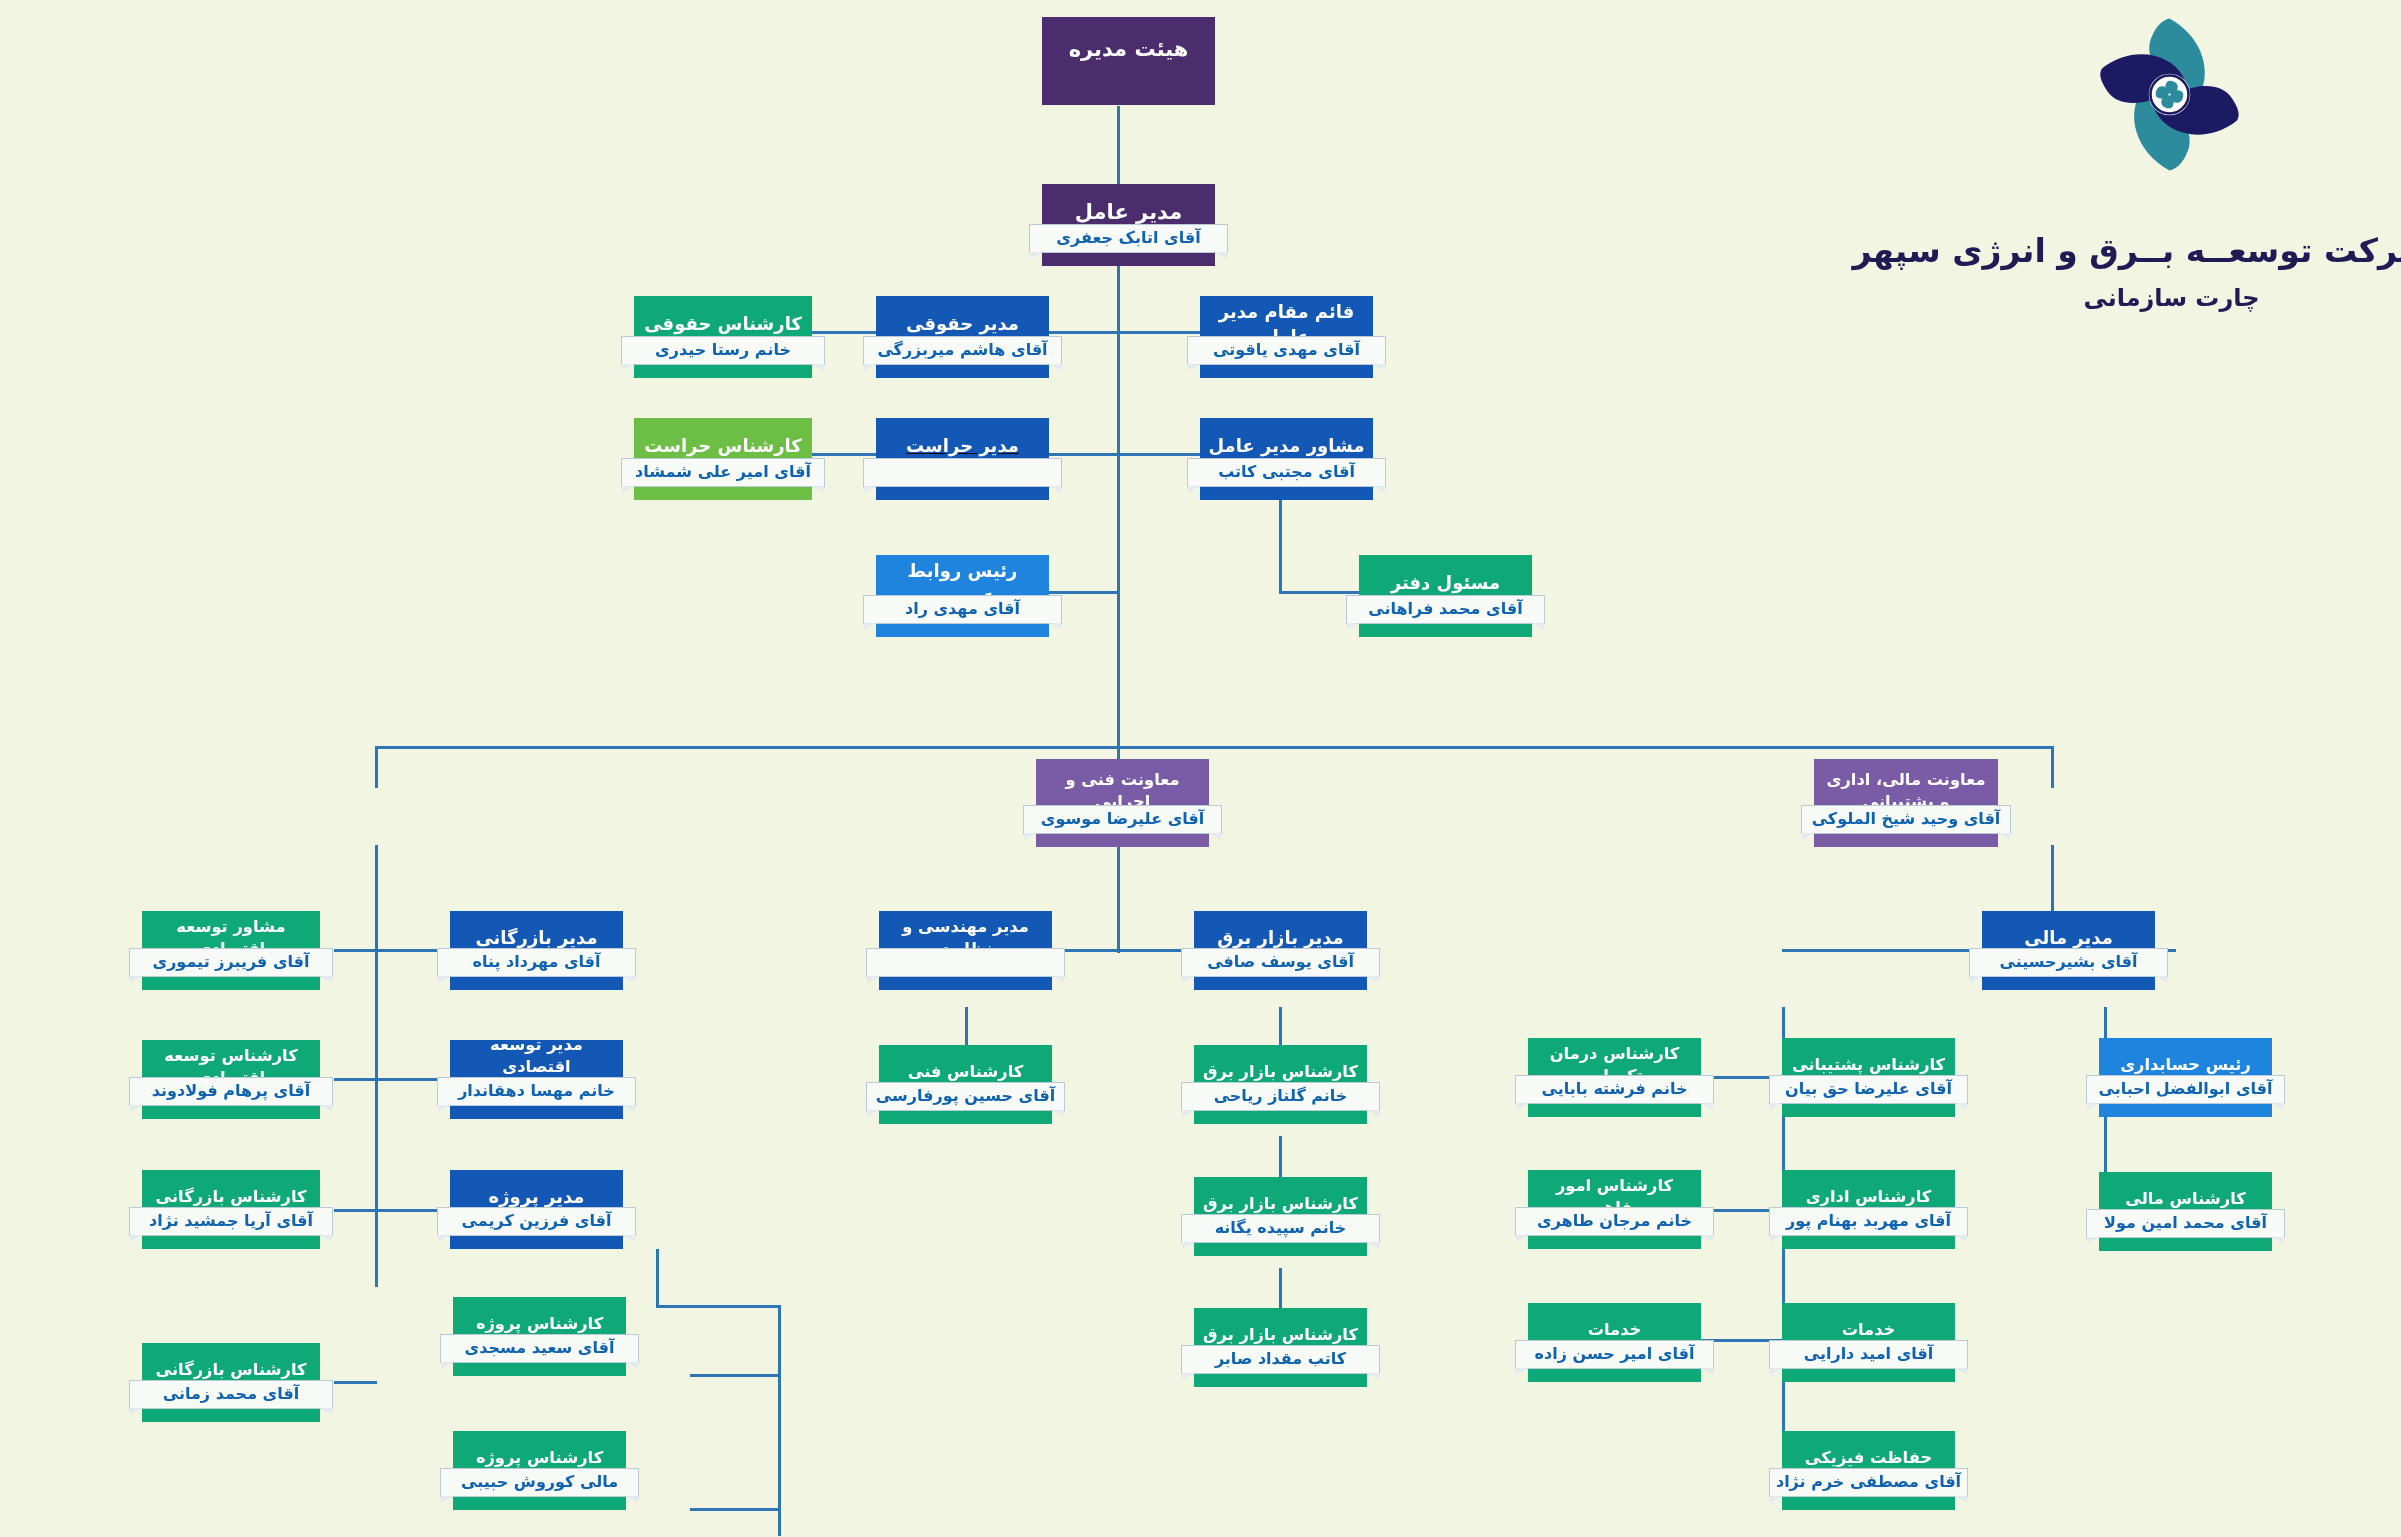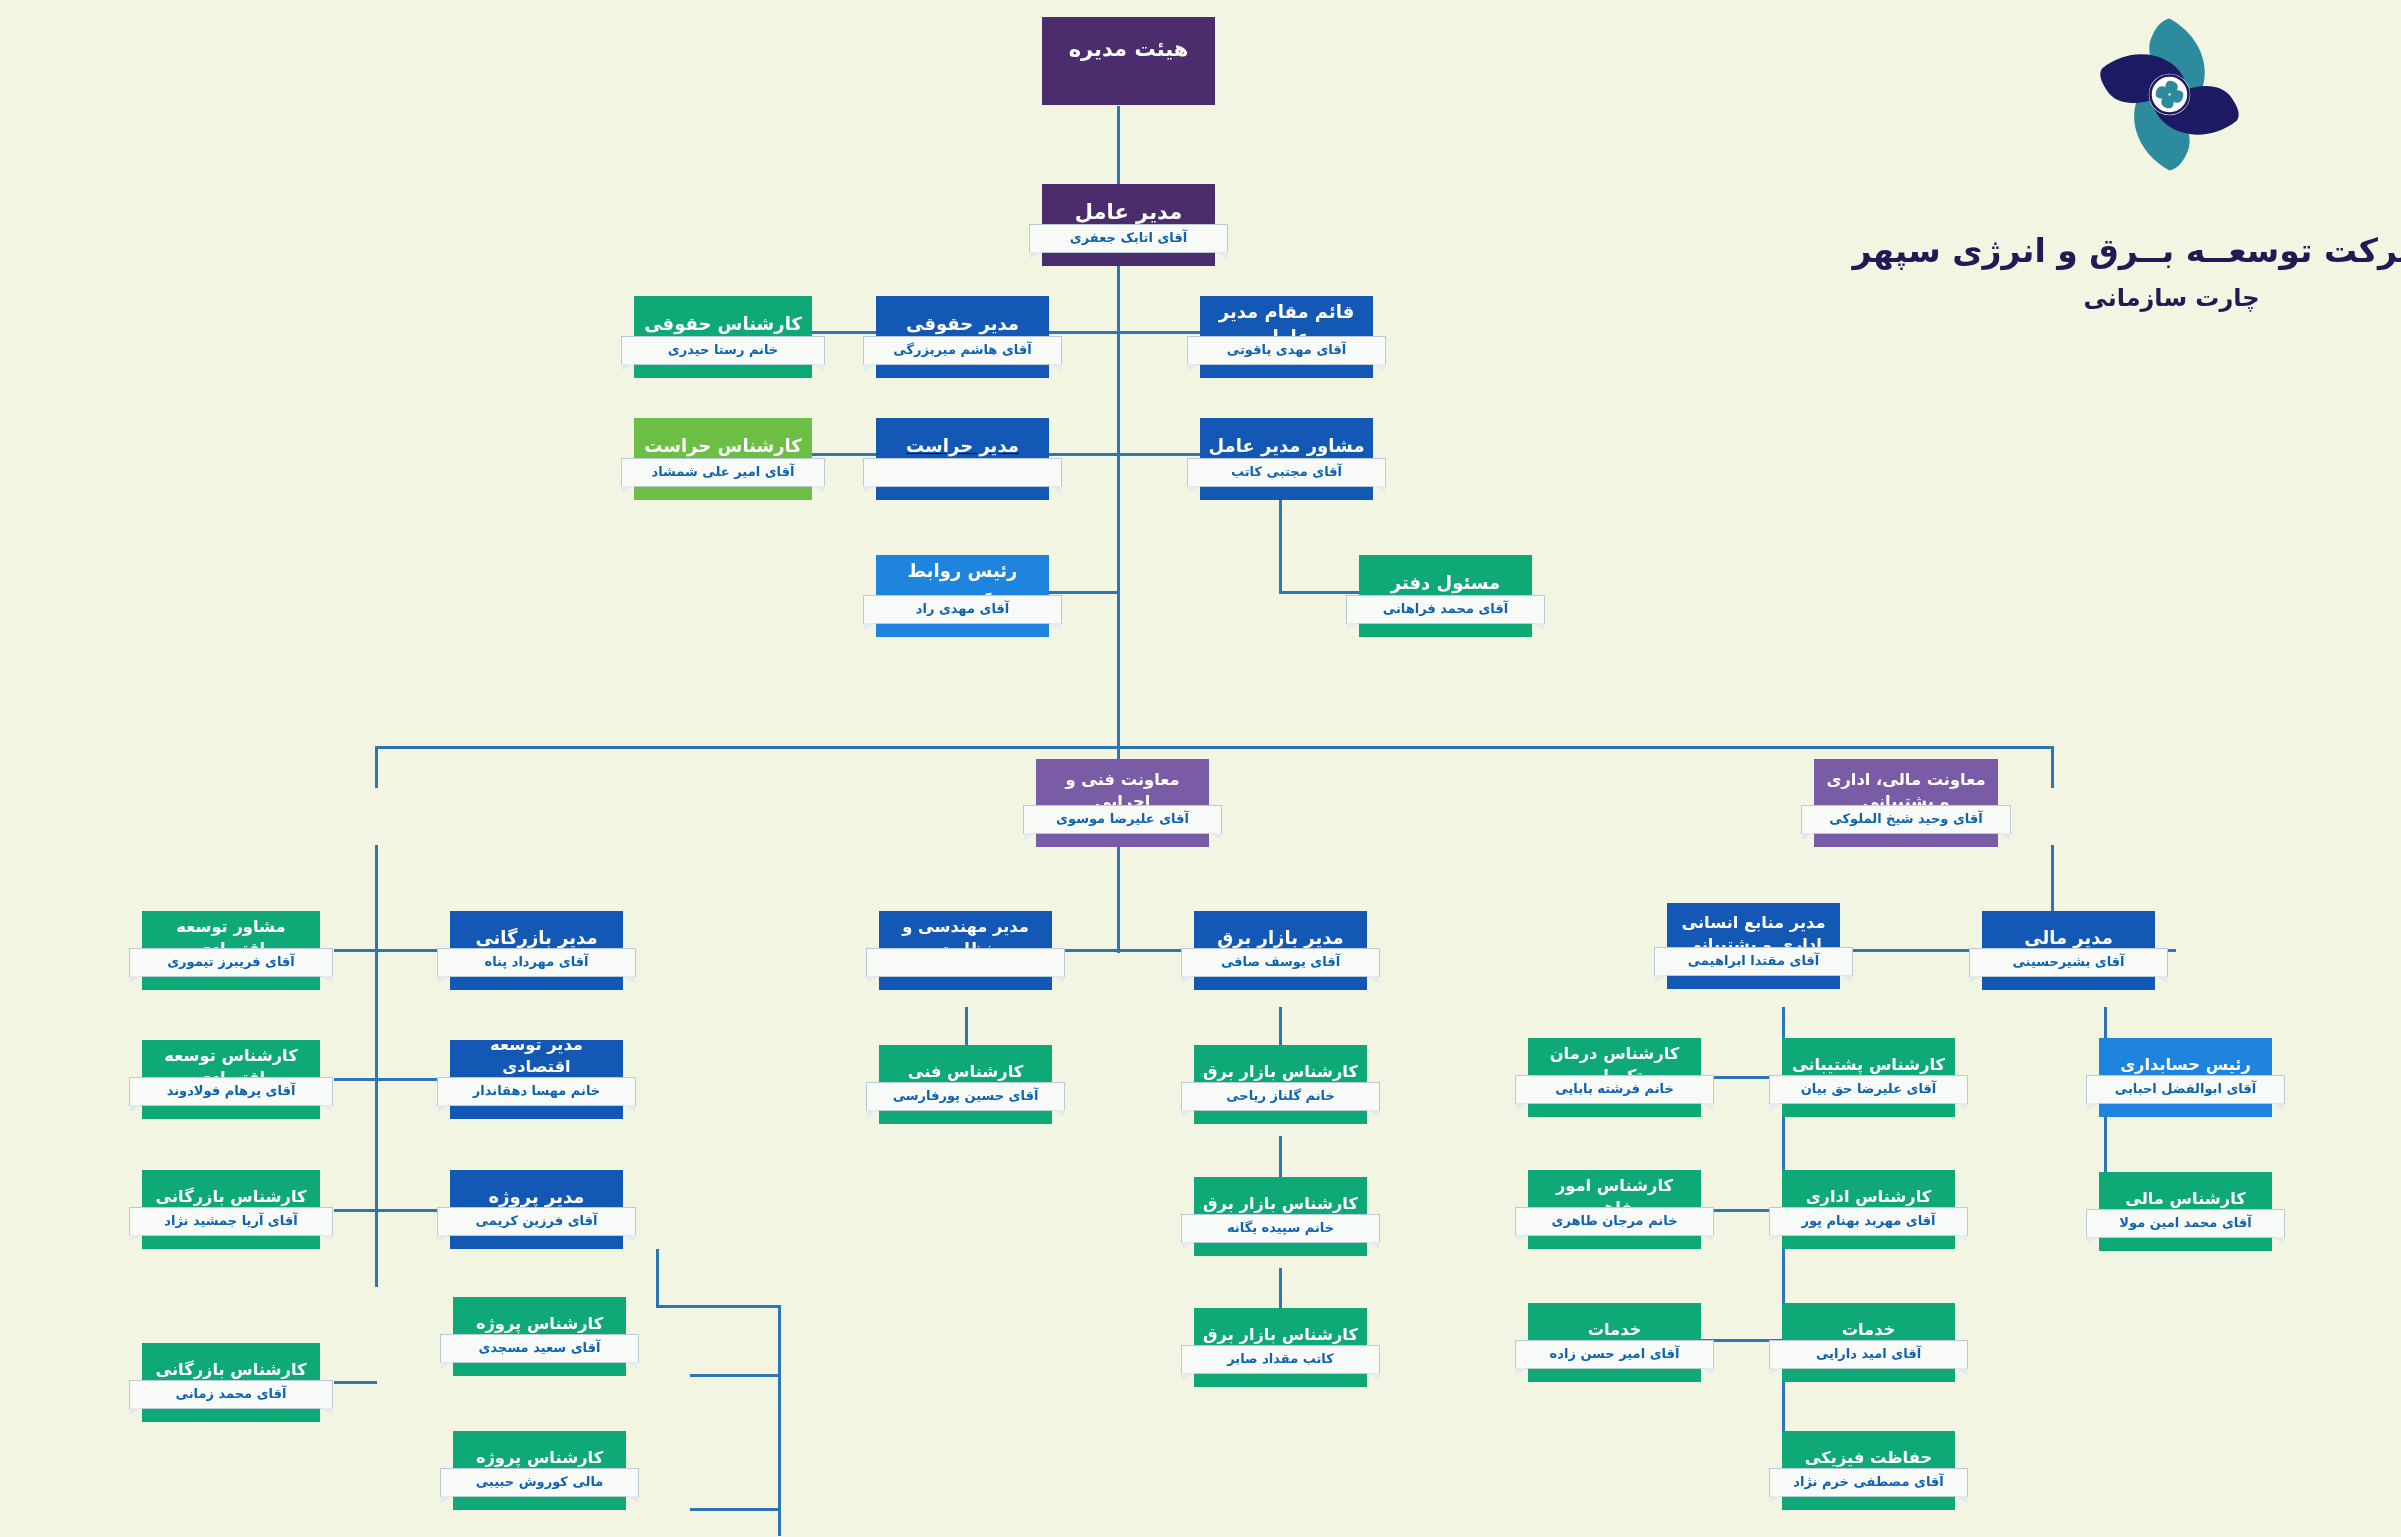--- a/index.html
+++ b/index.html
@@ -66,21 +66,21 @@
   .c-purple   .body{background:#7A5BA6;}
   .c-blue     .body{background:#1358B5;}
   .c-lblue    .body{background:#1E84DD;}
   .c-teal     .body{background:#0FA877;}
   .c-green    .body{background:#6CBE45;}
 
   
   .fs-22{font-size:21px;}
   .fs-19{font-size:18px;}
   .fs-17{font-size:16.3px;}
-  .ribbon{font-size:13px;}
+  .ribbon{font-size:16px;}
   .brand-title{
     position:absolute;
     color:#221A54;
     font-weight:bold;
     text-align:center;
     white-space:nowrap;
   }
   .brand-sub{
     position:absolute;
     color:#221A54;
@@ -356,27 +356,20 @@
     </div>
   </div>
 
   <div class="node c-teal" style="left:1194px;top:1308px;width:173px;height:79px;">
     <div class="body fs-17">
       <span class="ttl">کارشناس بازار برق</span>
       <span class="ribbon">کاتب مقداد صابر</span>
     </div>
   </div>
 
-  <div class="node c-blue" style="left:1667px;top:903px;width:173px;height:86px;">
-    <div class="body fs-17">
-      <span class="ttl" style="white-space:pre-line;">مدیر منابع انسانی
-اداری و پشتیبانی</span>
-      <span class="ribbon">آقای مقتدا ابراهیمی</span>
-    </div>
-  </div>
 
   <div class="node c-blue" style="left:1982px;top:911px;width:173px;height:79px;">
     <div class="body fs-19">
       <span class="ttl">مدیر مالی</span>
       <span class="ribbon">آقای بشیرحسینی</span>
     </div>
   </div>
 
   <div class="node c-teal" style="left:1782px;top:1038px;width:173px;height:79px;">
     <div class="body fs-17">

